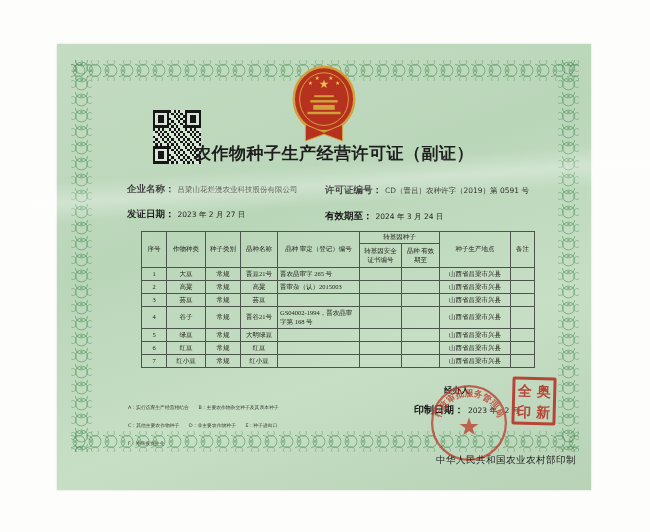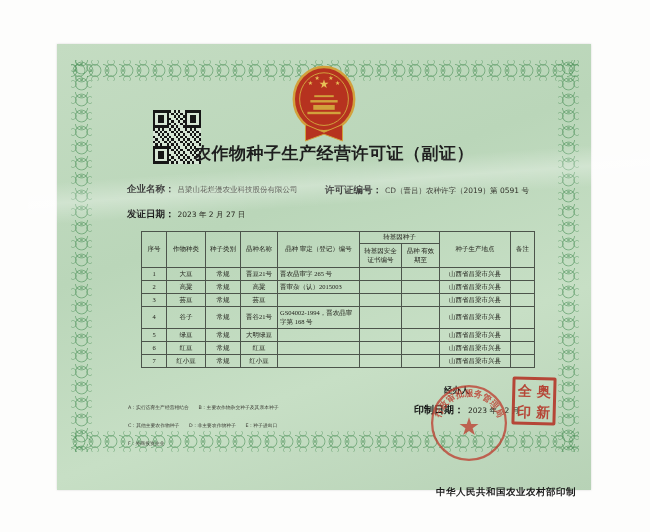--- a/index.html
+++ b/index.html
@@ -83,21 +83,21 @@
   .seal-round{position:absolute;left:371px;top:338px;width:82px;height:82px;opacity:.88;}
   .seal-square{
     position:absolute;left:455px;top:333px;width:38px;height:42px;
     border:3px solid #b53a2c;border-radius:2px;
     display:grid;grid-template-columns:1fr 1fr;place-items:center;
     color:#b53a2c;font-weight:bold;font-size:14px;line-height:1;
     font-family:"DejaVu Sans",sans-serif;transform:rotate(1.5deg);opacity:.92;
   }
   .printed-by{
     position:absolute;left:376px;top:410px;width:146px;text-align:center;
-    font-size:9.5px;font-weight:bold;color:#1c1c1c;letter-spacing:.5px;white-space:nowrap;margin-top:32px;
+    font-size:9.5px;font-weight:normal;color:#1c1c1c;letter-spacing:.5px;white-space:nowrap;
   }
 </style>
 </head>
 <body>
 
 <div class="paper">
 
   <div class="gb gb-h gb-top"></div>
   <div class="gb gb-h gb-bottom"></div>
   <div class="gb gb-v gb-left"></div>
@@ -267,20 +267,24 @@
     <span class="f-value">吕梁山花烂漫农业科技股份有限公司</span>
   </div>
   <div class="frow field-license">
     <span class="f-label">许可证编号：</span>
     <span class="f-value">CD（晋吕）农种许字（2019）第 0591 号</span>
   </div>
   <div class="frow field-issue">
     <span class="f-label">发证日期：</span>
     <span class="f-value">2023 年 2 月 27 日</span>
   </div>
+  <div class="frow field-valid">
+    <span class="f-label">有效期至：</span>
+    <span class="f-value">2024 年 3 月 24 日</span>
+  </div>
 
   <table class="seed">
     <colgroup>
       <col style="width:25px">
         <col style="width:39px">
         <col style="width:35px">
         <col style="width:37px">
       <col style="width:82px">
         <col style="width:42px">
         <col style="width:38px">

